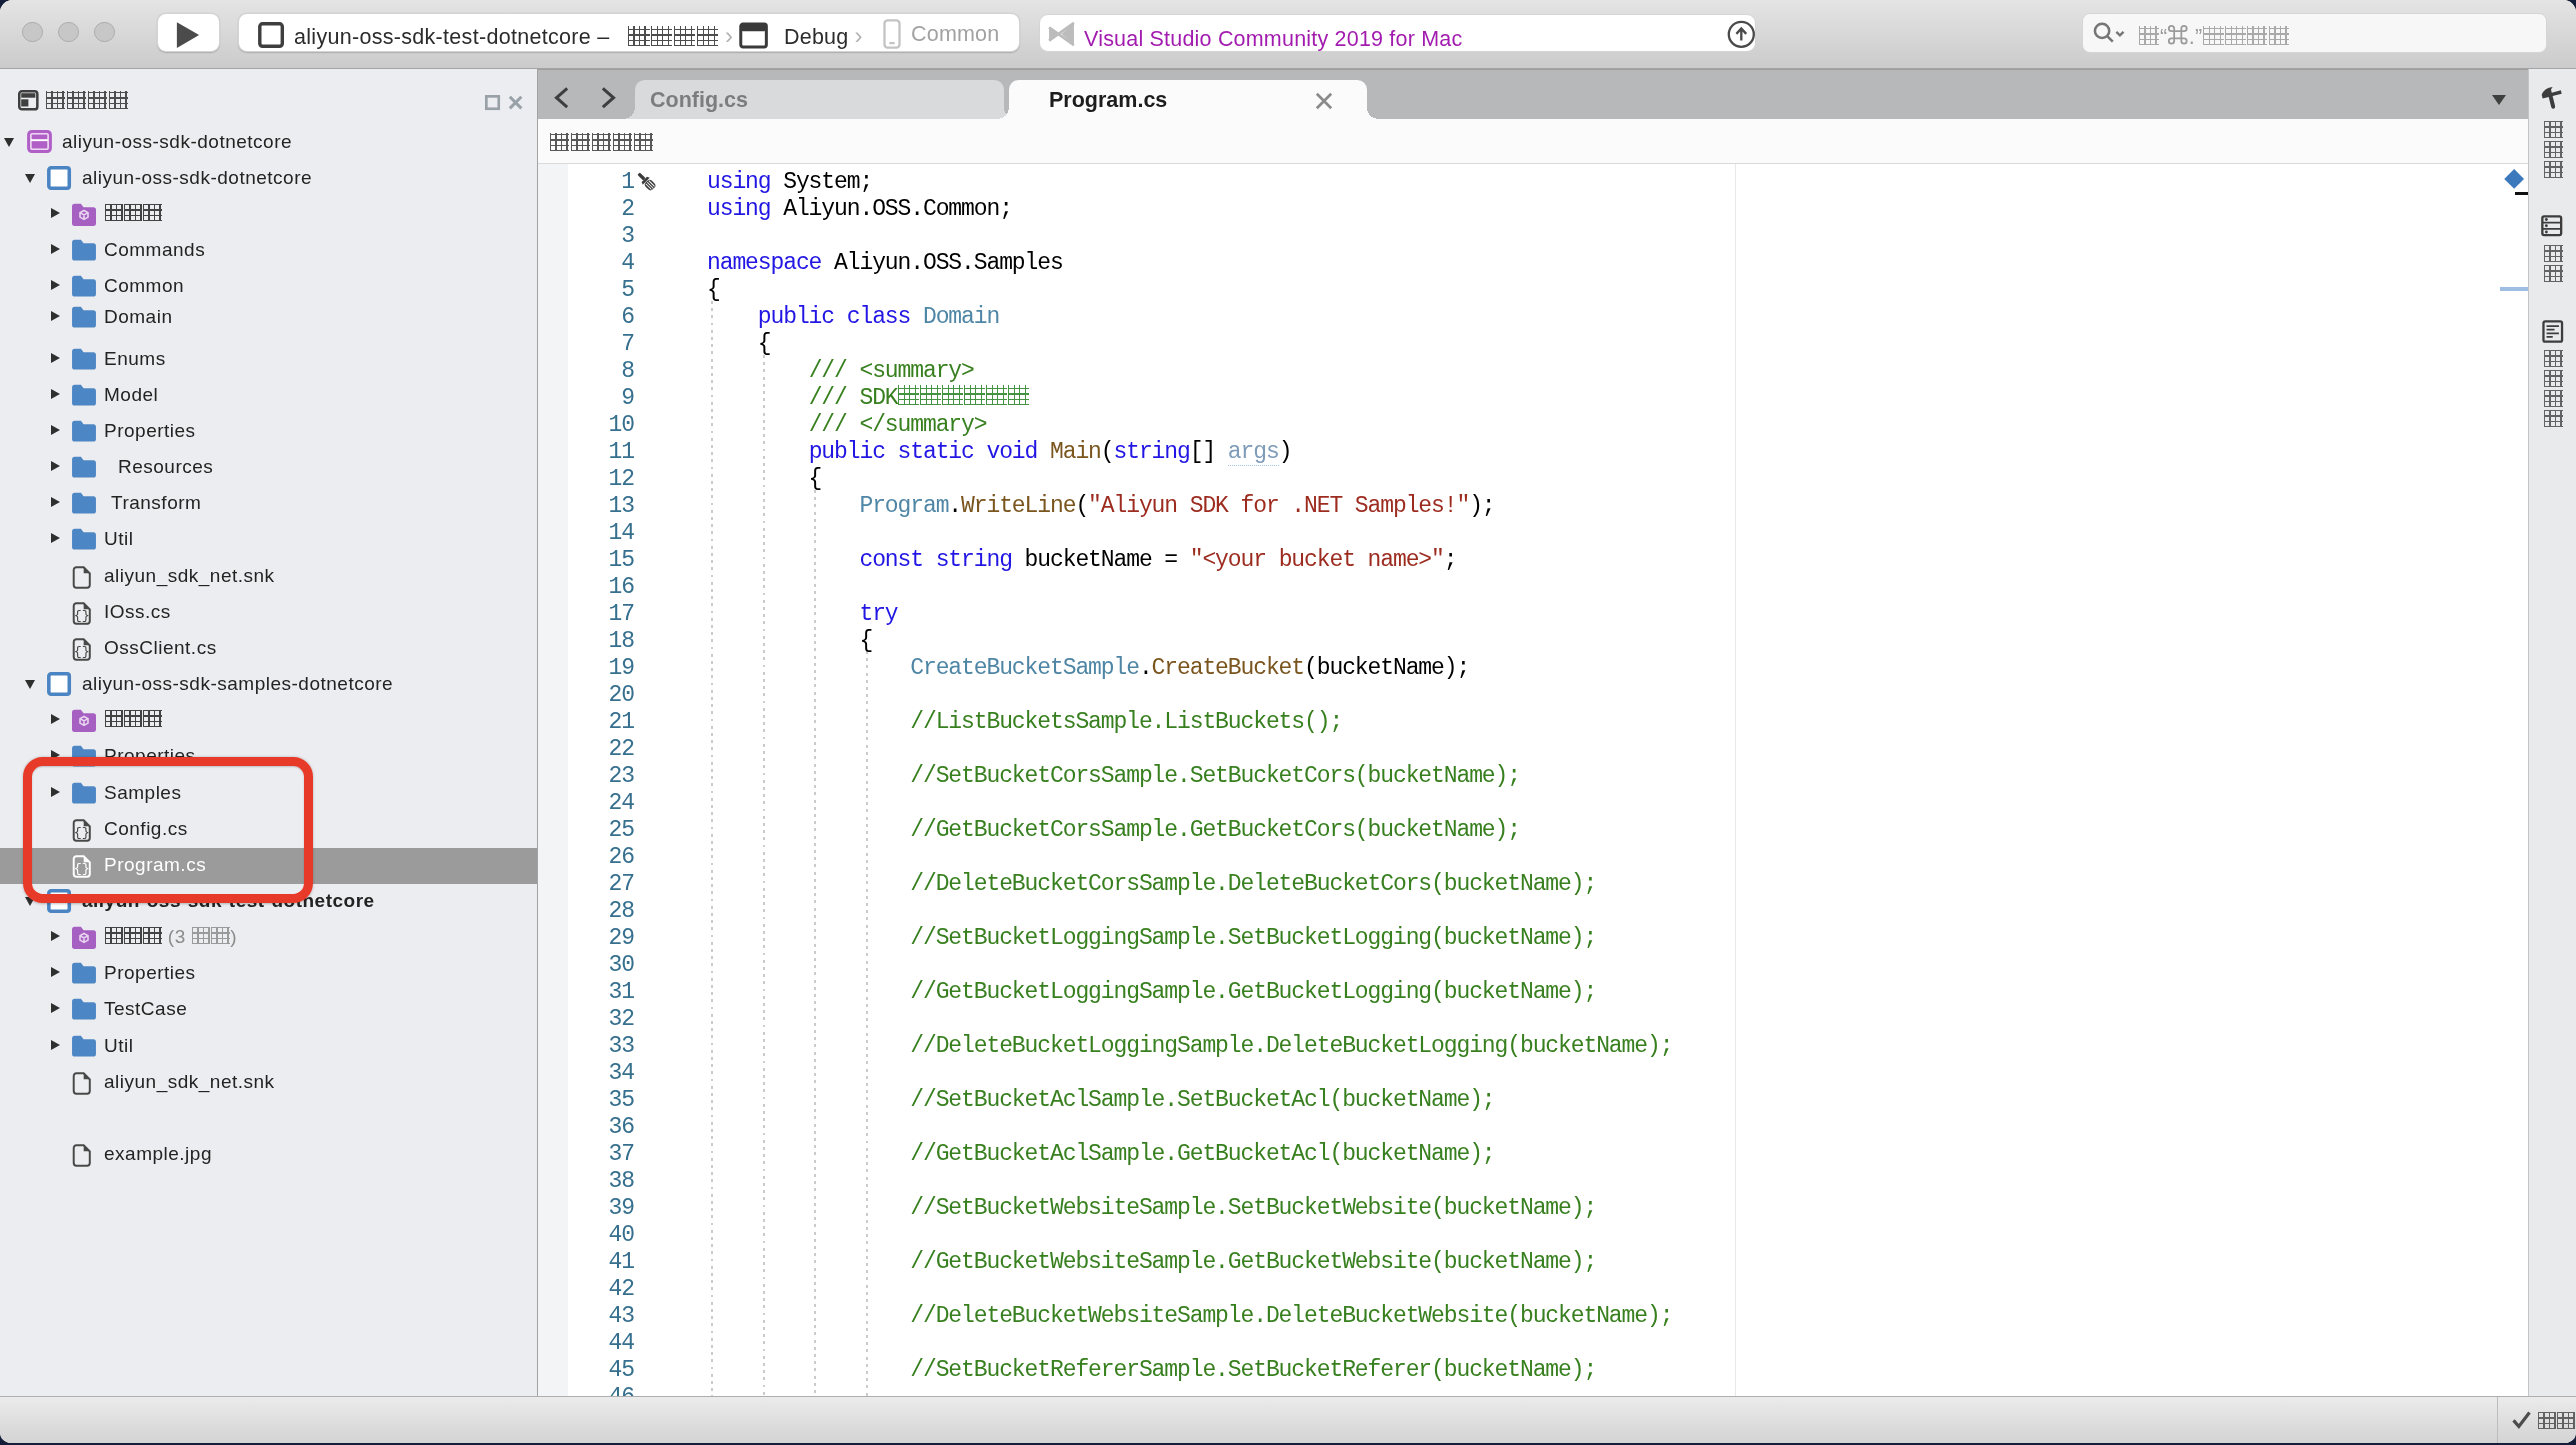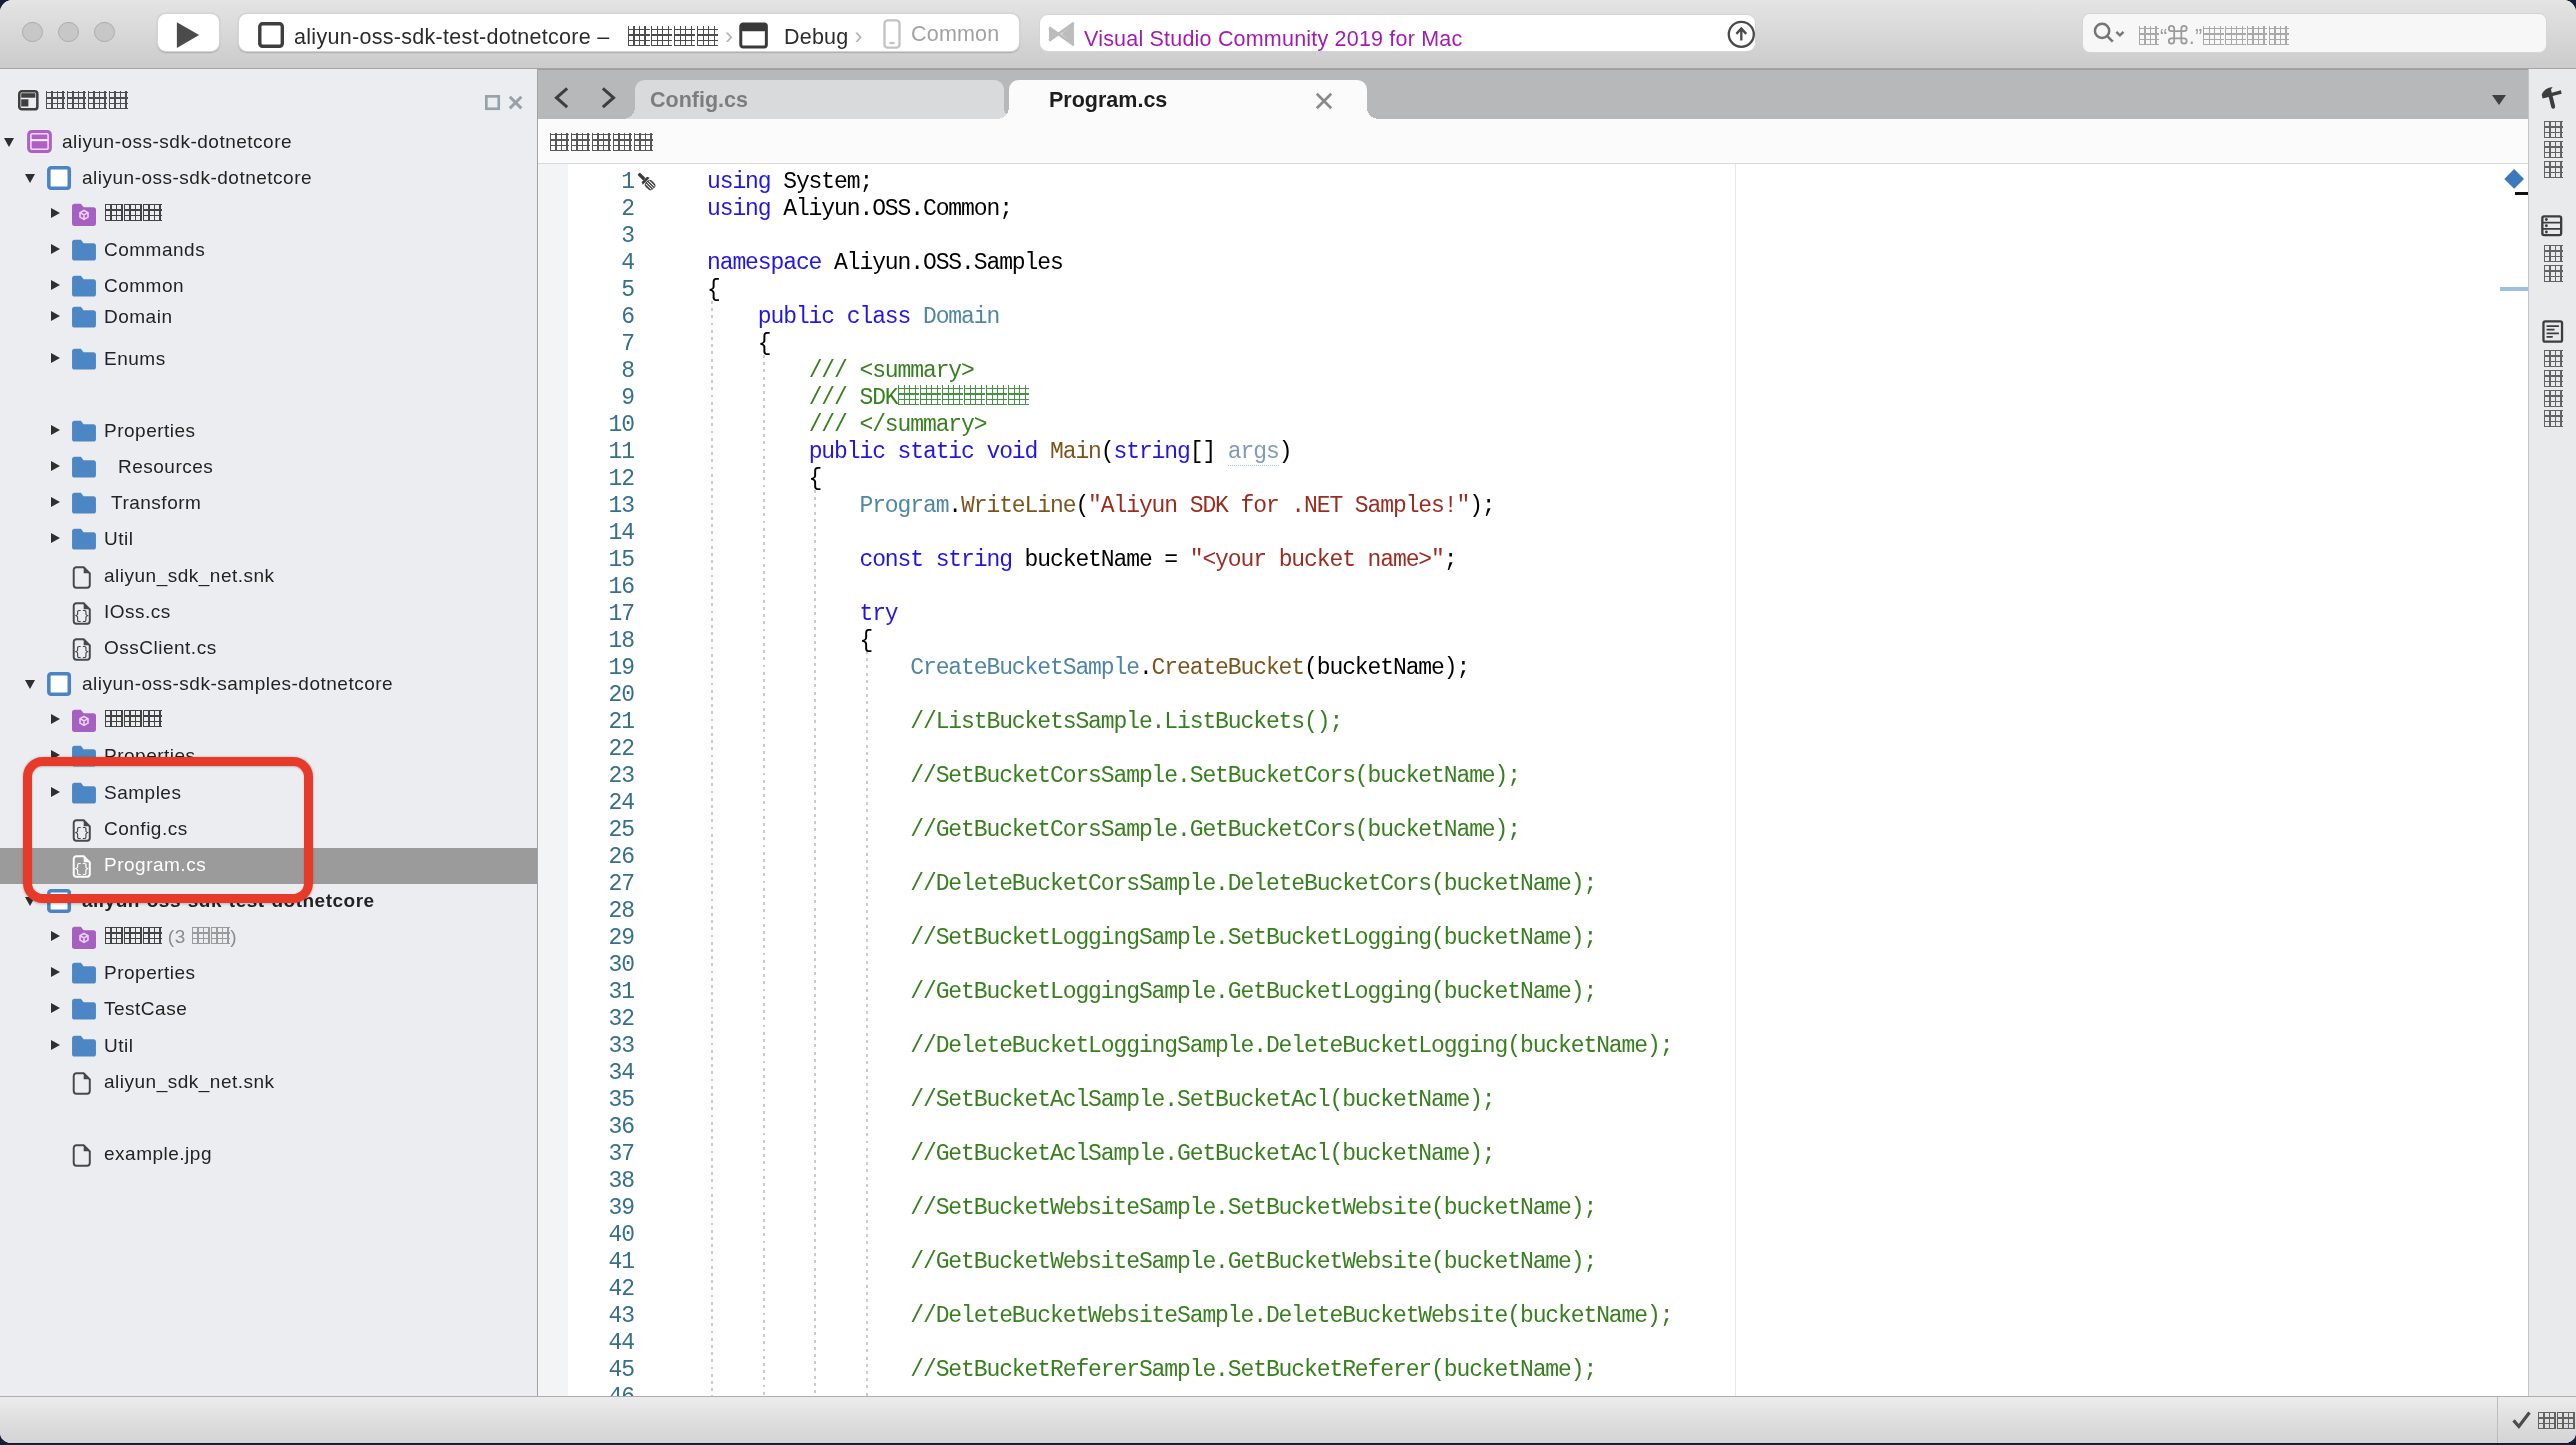--- a/index.html
+++ b/index.html
@@ -153,20 +153,27 @@
           <path d="M1 5 a3 3 0 0 1 3-3 h7 l3 4 h11 a3 3 0 0 1 3 3 v13.5 a3 3 0 0 1-3 3 h-21 a3 3 0 0 1-3-3 Z" fill="#4d86c4"></path>
         </svg>
         <div class="rtext" style="left:104px;">Domain</div>
       </div>
 <div class="row" style="top:221px">
         <div class="tri-r" style="left:51px;top:11.6px"></div>
         <svg class="icn" style="left:71px;top:6.3px" width="26" height="23" viewBox="0 0 29 26">
           <path d="M1 5 a3 3 0 0 1 3-3 h7 l3 4 h11 a3 3 0 0 1 3 3 v13.5 a3 3 0 0 1-3 3 h-21 a3 3 0 0 1-3-3 Z" fill="#4d86c4"></path>
         </svg>
         <div class="rtext" style="left:104px;">Enums</div>
+      </div>
+<div class="row" style="top:257px">
+        <div class="tri-r" style="left:51px;top:11.6px"></div>
+        <svg class="icn" style="left:71px;top:6.3px" width="26" height="23" viewBox="0 0 29 26">
+          <path d="M1 5 a3 3 0 0 1 3-3 h7 l3 4 h11 a3 3 0 0 1 3 3 v13.5 a3 3 0 0 1-3 3 h-21 a3 3 0 0 1-3-3 Z" fill="#4d86c4"></path>
+        </svg>
+        <div class="rtext" style="left:104px;">Model</div>
       </div>
 <div class="row" style="top:293px">
         <div class="tri-r" style="left:51px;top:11.6px"></div>
         <svg class="icn" style="left:71px;top:6.3px" width="26" height="23" viewBox="0 0 29 26">
           <path d="M1 5 a3 3 0 0 1 3-3 h7 l3 4 h11 a3 3 0 0 1 3 3 v13.5 a3 3 0 0 1-3 3 h-21 a3 3 0 0 1-3-3 Z" fill="#4d86c4"></path>
         </svg>
         <div class="rtext" style="left:104px;">Properties</div>
       </div>
 <div class="row" style="top:329px">
         <div class="tri-r" style="left:51px;top:11.6px"></div>

